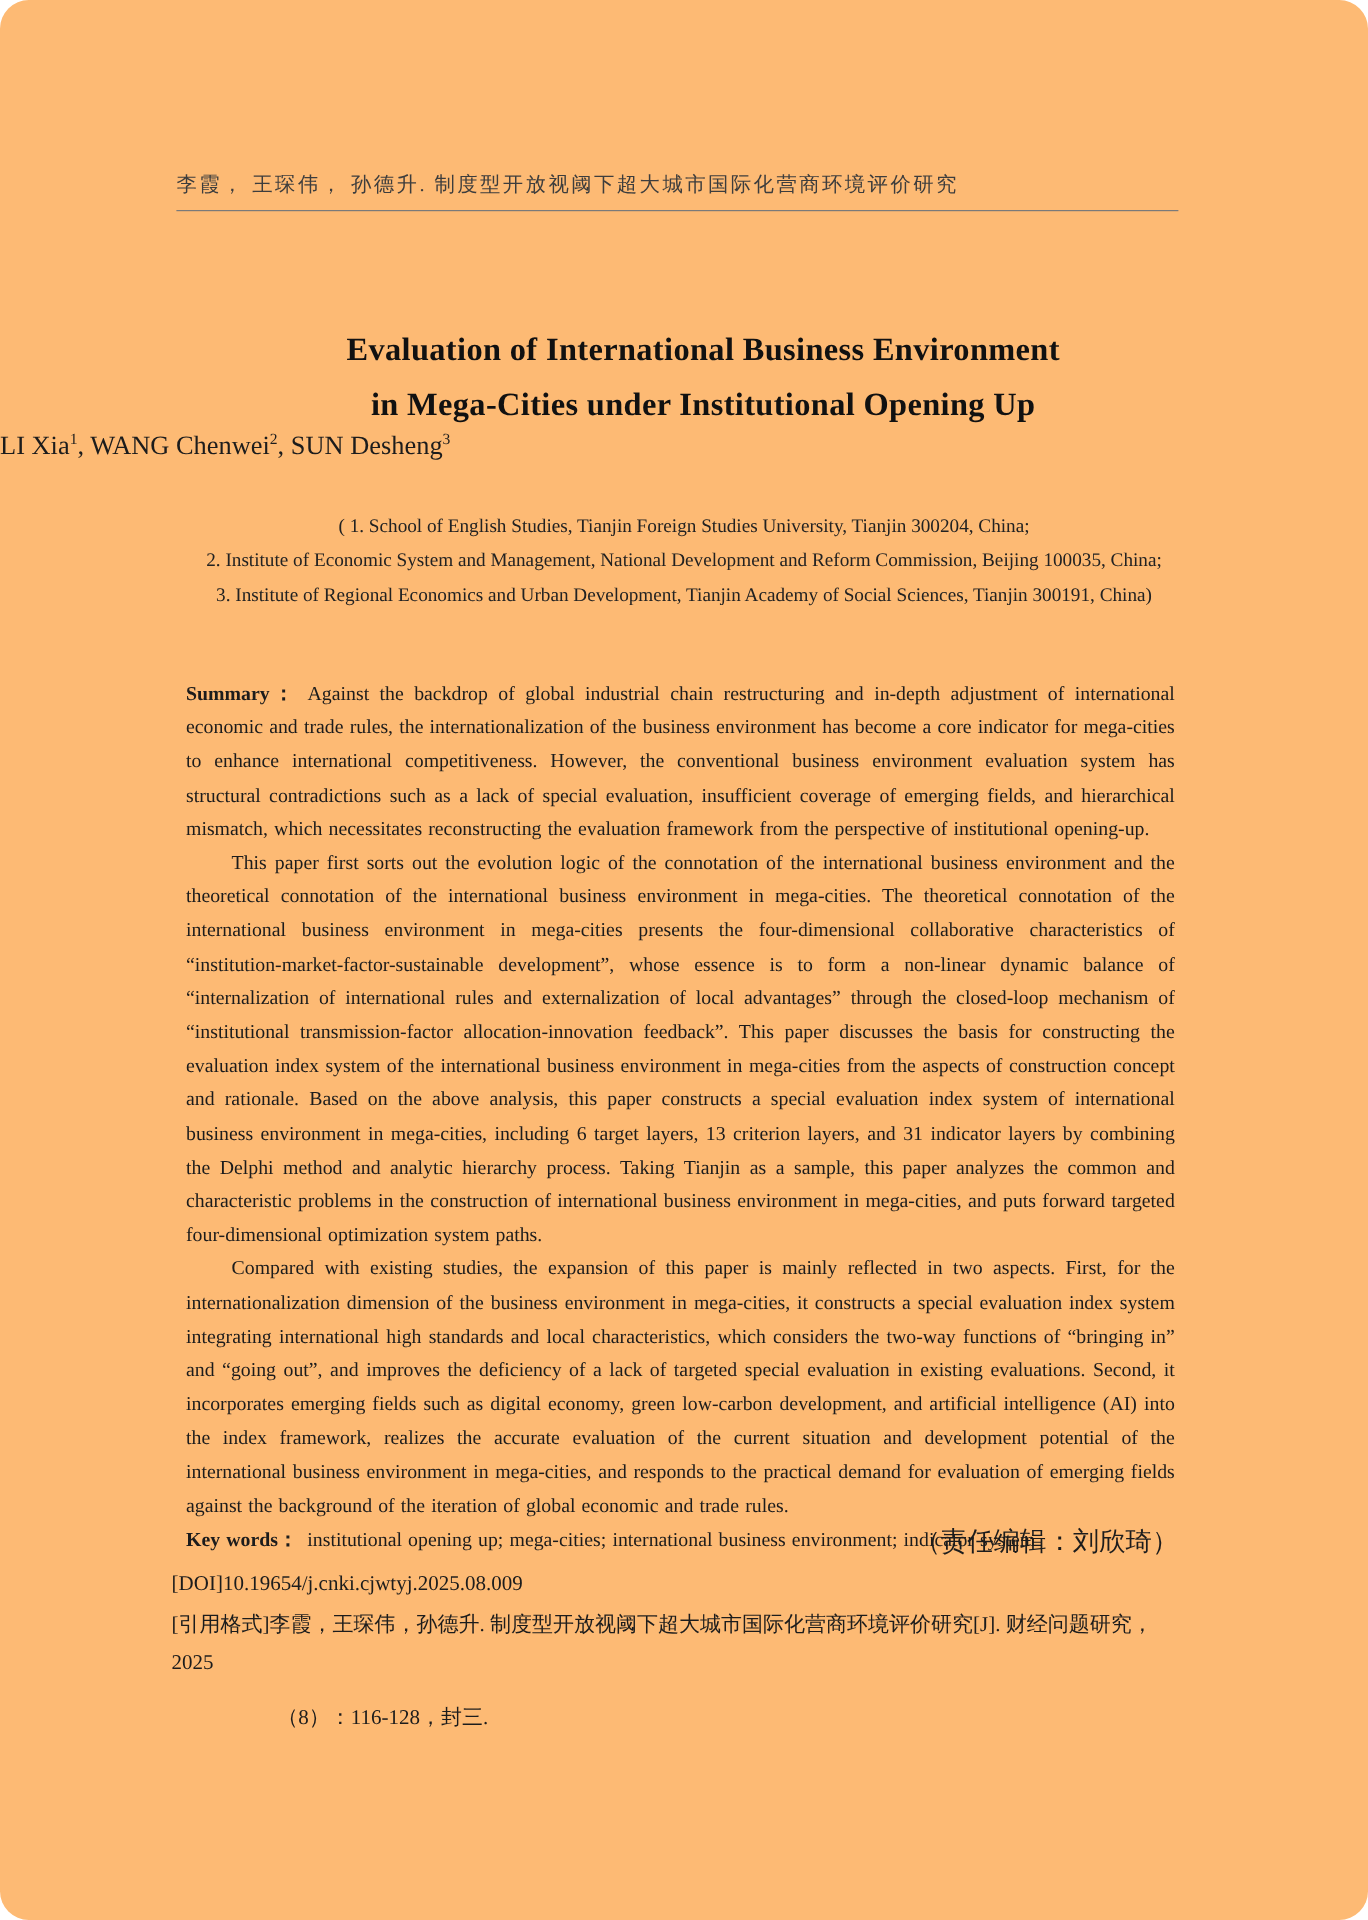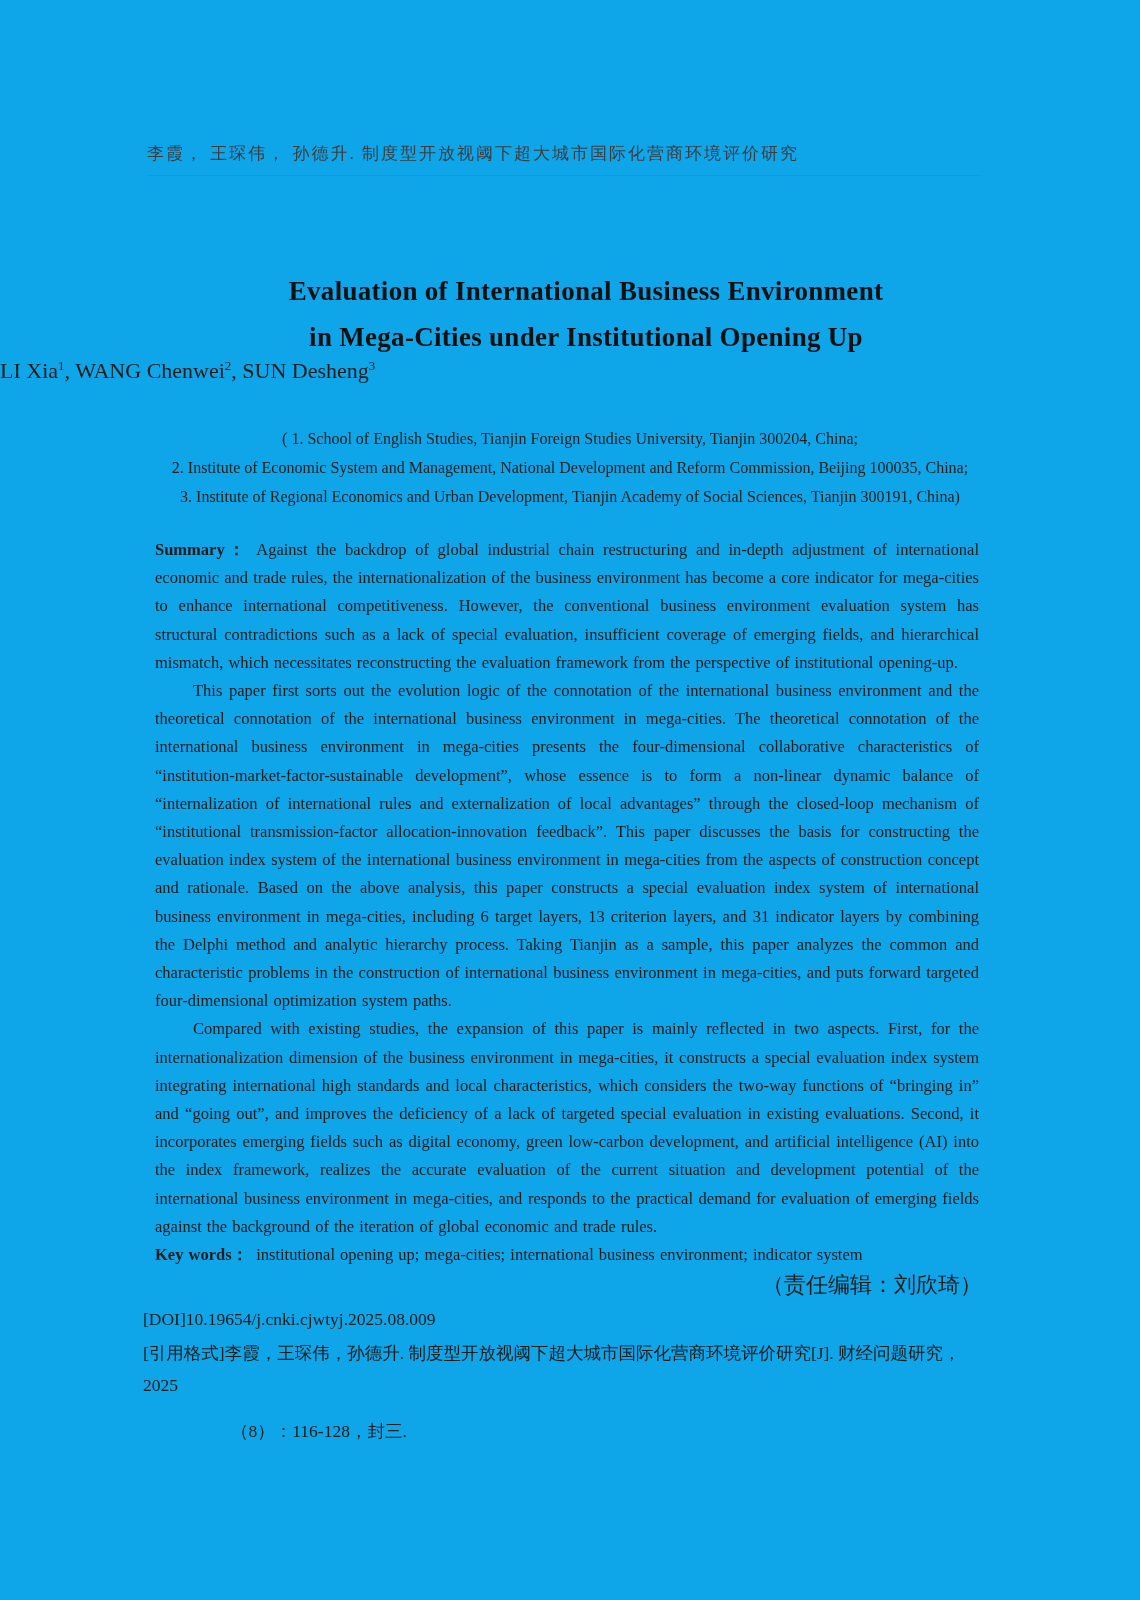--- a/index.html
+++ b/index.html
@@ -1,23 +1,24 @@
 <!DOCTYPE html>
 <html><head>
 <meta charset="utf-8">
 <style>
   html, body { margin: 0; padding: 0; background: #ffffff; }
   .page {
     position: relative;
     width: 1140px;
     height: 1600px;
-    background: #0ea5e9;
+    background: #fdba74;
     font-family: "Liberation Serif", "DejaVu Serif", serif;
     color: #1a1a1a;
     overflow: hidden;
+    border-radius: 24px;
   }
 
   
   .running-head {
     position: absolute;
     left: 147px;
     top: 142px;
     width: 835px;
     font-size: 17px;
     letter-spacing: 2px;
@@ -62,21 +63,21 @@
     width: 100%;
     text-align: center;
     font-size: 16px;
     line-height: 29px;
     color: #222;
   }
 
   
   .abstract {
     position: absolute;
-    top: 536px;
+    top: 564px;
     left: 155px;
     width: 824px;
     font-size: 16.5px;
     line-height: 28.2px;
     text-align: justify;
     color: #1c1c1c;
     word-spacing: 1px;
   }
   .abstract p { margin: 0; }
   .abstract p.indented { text-indent: 38px; }

